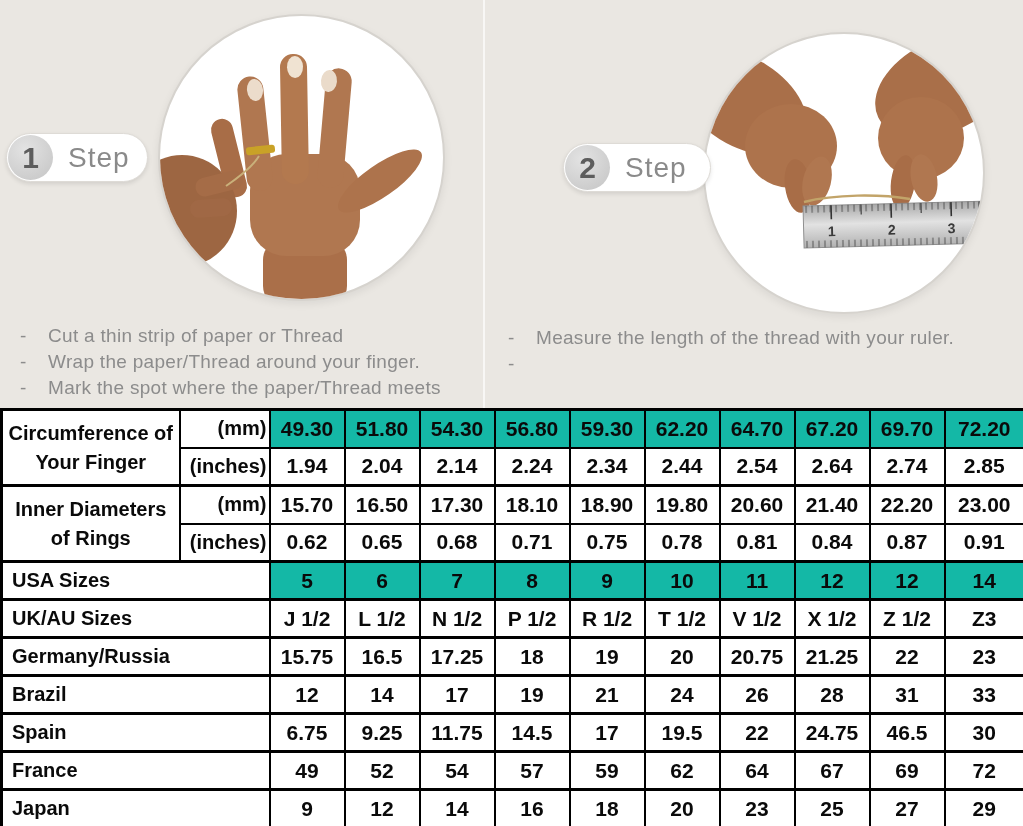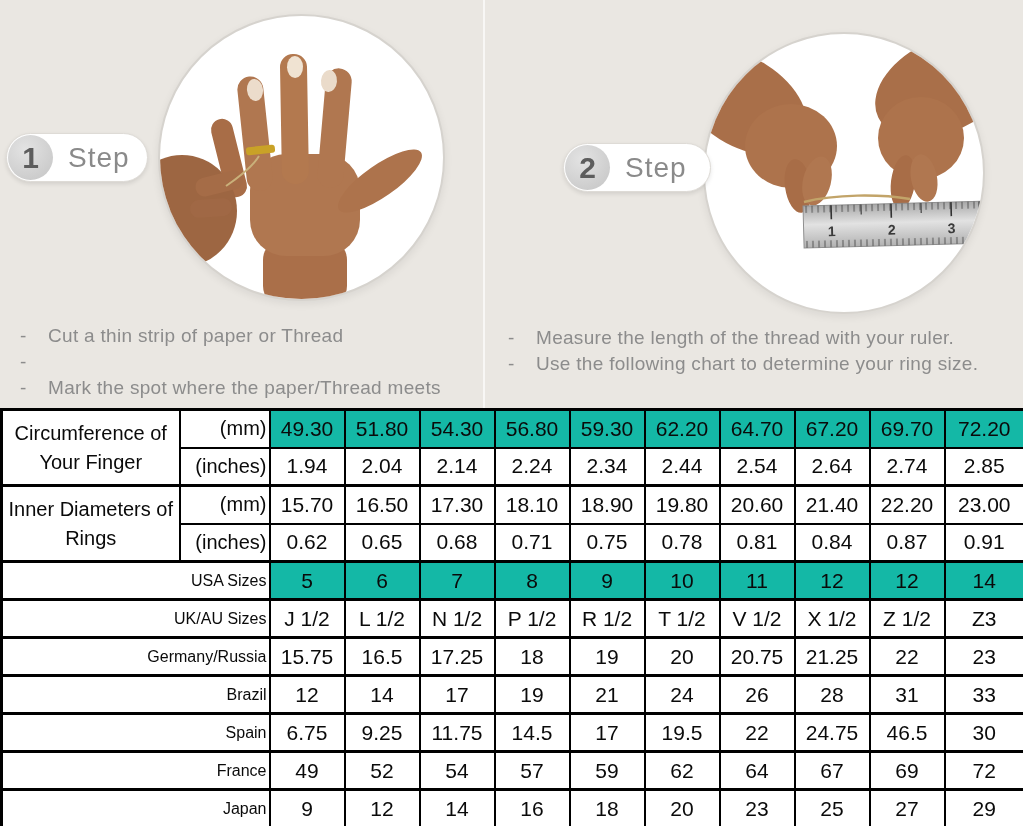--- a/index.html
+++ b/index.html
@@ -24,24 +24,24 @@
   
   .instructions { position:absolute; list-style:none; font-size:19px; color:#8c8c8c; letter-spacing:0.3px; }
   #instructions-1 { left:20px; top:324px; width:460px; }
   #instructions-2 { left:508px; top:326px; width:510px; }
   .instructions li { display:flex; margin-bottom:3px; line-height:23px; }
   .instructions .dash { width:14px; flex:none; margin-right:14px; text-align:left; }
 
   
   .size-table { position:absolute; left:0; top:408px; width:1023px; border-collapse:collapse; table-layout:fixed; background:#ffffff; border:3px solid #000; font-size:21px; color:#0a0a0a; }
   .size-table td { border:2px solid #000; height:36px; text-align:center; padding:0 2px; white-space:nowrap; overflow:hidden; }
-  .size-table tr { height:38px; }
+  .size-table tr { height:38px;font-weight:bold; }
   .size-table tr.group-start td { border-top-width:3px; }
   .size-table td.header-label { text-align:center; font-size:20px; line-height:1.45; white-space:normal; }
-  .size-table td.label-cell { text-align:right; padding-left:9px; font-size:16px; }
+  .size-table td.label-cell { text-align:left; padding-left:9px; font-size:20px; }
   .size-table td.unit-cell { text-align:right; padding-left:7px; font-size:20px; }
   .size-table td.shaded { background:#14b8a6; }
 </style>
 </head>
 <body>
 
 <div class="screen">
 
   <div class="half-divider"></div>
 
@@ -127,34 +127,34 @@
     <div class="badge-label">Step</div>
   </div>
 
   <ul class="instructions" id="instructions-1">
       <li>
         <span class="dash">-</span>
         <span>Cut a thin strip of paper or Thread</span>
       </li>
       <li>
         <span class="dash">-</span>
+        <span>Wrap the paper/Thread around your finger.</span>
       </li>
       <li>
         <span class="dash">-</span>
         <span>Mark the spot where the paper/Thread meets</span>
       </li>
     </ul>
   <ul class="instructions" id="instructions-2">
       <li>
         <span class="dash">-</span>
         <span>Measure the length of the thread with your ruler.</span>
       </li>
       <li>
         <span class="dash">-</span>
-        <span>Use the following chart to determine your ring size.</span>
       </li>
     </ul>
 
   <table class="size-table">
     <colgroup>
       <col style="width:178px">
         <col style="width:90px">
       <col style="width:75px">
         <col style="width:75px">
         <col style="width:75px">

